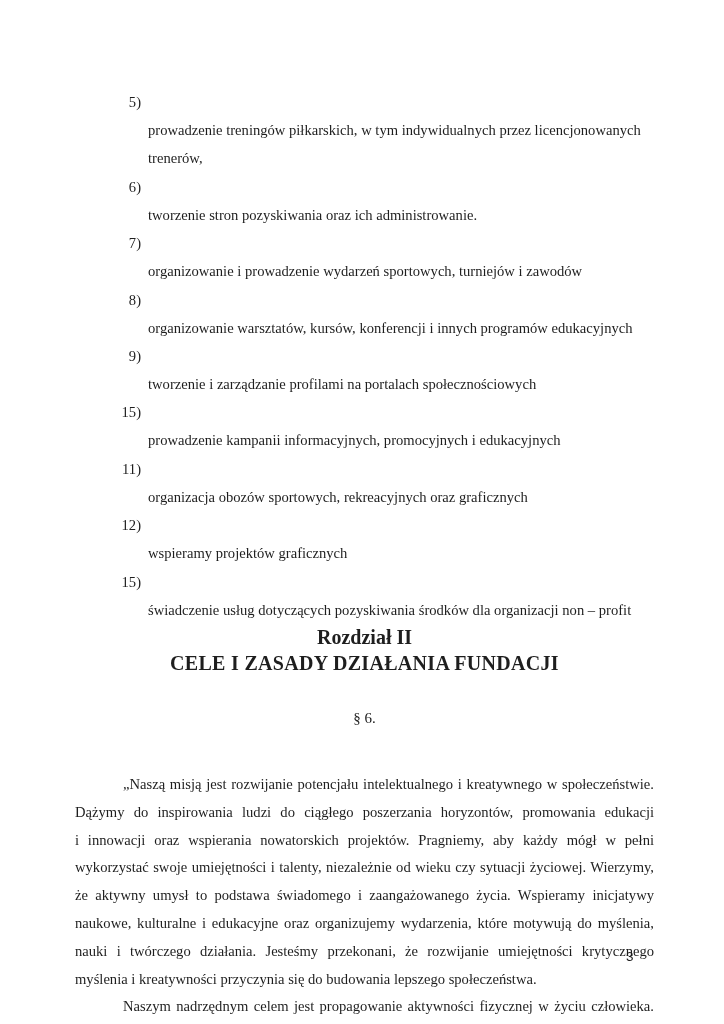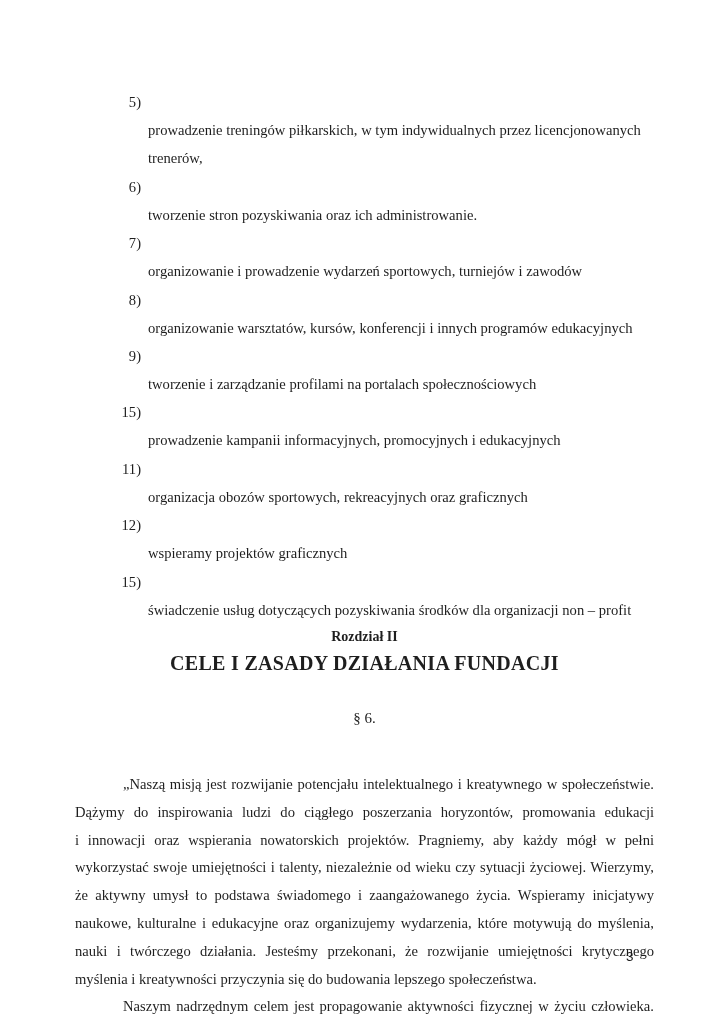--- a/index.html
+++ b/index.html
@@ -41,21 +41,21 @@
     margin-top: 28px;
   }
 
   
   .chapter {
     text-align: center;
     font-weight: bold;
   }
   .chapter-title {
     line-height: 26px;
-    font-size: 14px;
+    font-size: 20px;
   }
   .chapter-subtitle {
     line-height: 26px;
     font-size: 20px;
     letter-spacing: 0.3px;
   }
 
   
   .section-mark {
     margin-top: 28px;

